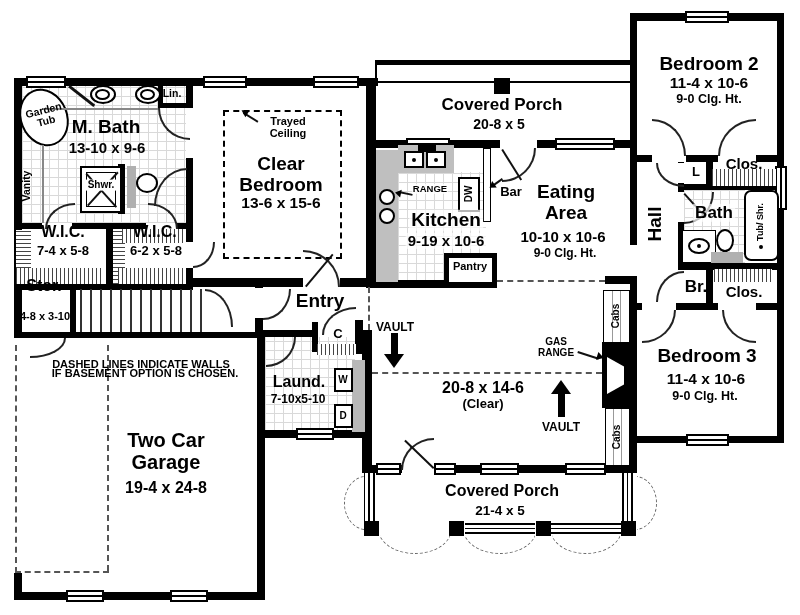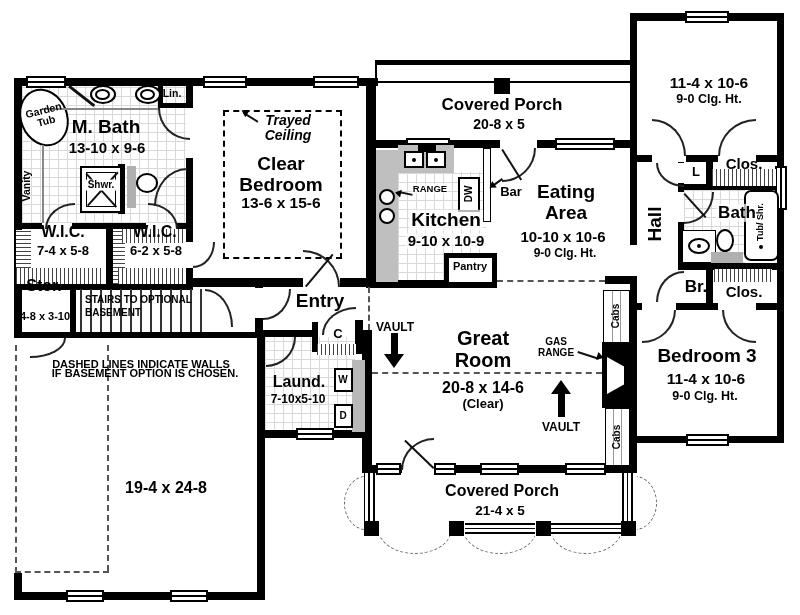--- a/index.html
+++ b/index.html
@@ -250,62 +250,62 @@
     </div>
 
   <span class="lb wr" style="left:45px;top:116px;width:48px;font-size:10.5px;transform:translate(-50%,-50%) rotate(-14deg);">Garden Tub</span>
   <span class="lb" style="left:106px;top:127px;font-size:19px;">M. Bath</span>
   <span class="lb" style="left:107px;top:148px;font-size:15px;">13-10 x 9-6</span>
   <span class="lb vt" style="left:27px;top:186px;font-size:10.5px;">Vanity</span>
   <span class="lb" style="left:172px;top:94px;font-size:10.5px;">Lin.</span>
   <span class="lb" style="left:101px;top:185px;font-size:10px;background:#fff;padding:0 2px;">Shwr.</span>
   <span class="lb wr" style="left:281px;top:175px;width:118px;font-size:19px;">Clear Bedroom</span>
   <span class="lb" style="left:281px;top:203px;font-size:15.5px;">13-6 x 15-6</span>
-  <span class="lb wr" style="left:288px;top:128px;width:50px;font-size:14px;font-style:italic;">Trayed Ceiling</span>
+  <span class="lb wr" style="left:288px;top:128px;width:50px;font-size:11px;">Trayed Ceiling</span>
   <span class="lb" style="left:63px;top:232px;font-size:16px;">W.I.C.</span>
   <span class="lb" style="left:63px;top:251px;font-size:13px;">7-4 x 5-8</span>
   <span class="lb" style="left:155px;top:232px;font-size:16px;">W.I.C.</span>
   <span class="lb" style="left:156px;top:251px;font-size:13px;">6-2 x 5-8</span>
   <span class="lb" style="left:44px;top:286px;font-size:16px;">Stor.</span>
   <span class="lb" style="left:45px;top:317px;font-size:11px;">4-8 x 3-10</span>
-  <span class="lb wr" style="left:141px;top:306px;width:112px;font-size:10px;text-align:left;line-height:1.25;">STAIRS TO OPTIONAL BASEMENT</span>
   <span class="lb" style="left:141px;top:365px;font-size:11px;">DASHED LINES INDICATE WALLS</span>
   <span class="lb" style="left:145px;top:374px;font-size:11px;">IF BASEMENT OPTION IS CHOSEN.</span>
+  <span class="lb wr" style="left:166px;top:452px;width:135px;font-size:20px;">Two Car Garage</span>
   <span class="lb" style="left:166px;top:488px;font-size:16px;">19-4 x 24-8</span>
   <span class="lb" style="left:320px;top:301px;font-size:19px;">Entry</span>
   <span class="lb" style="left:338px;top:334px;font-size:13px;">C</span>
   <span class="lb" style="left:299px;top:382px;font-size:16px;">Laund.</span>
   <span class="lb" style="left:298px;top:399px;font-size:12px;">7-10x5-10</span>
   <span class="lb" style="left:343px;top:380px;font-size:10px;">W</span>
   <span class="lb" style="left:343px;top:416px;font-size:10px;">D</span>
   <span class="lb" style="left:502px;top:105px;font-size:17px;">Covered Porch</span>
   <span class="lb" style="left:499px;top:125px;font-size:14px;">20-8 x 5</span>
   <span class="lb" style="left:446px;top:220px;font-size:19px;background:rgba(255,255,255,.7);padding:0 2px;">Kitchen</span>
-  <span class="lb" style="left:446px;top:241px;font-size:15px;background:rgba(255,255,255,.7);padding:0 2px;">9-10 x 10-9</span>
+  <span class="lb" style="left:446px;top:241px;font-size:15px;background:rgba(255,255,255,.7);padding:0 2px;">9-19 x 10-6</span>
   <span class="lb" style="left:430px;top:189px;font-size:9.5px;background:rgba(255,255,255,.8);padding:0 1px;">RANGE</span>
   <span class="lb vt" style="left:469px;top:194px;font-size:10px;">DW</span>
   <span class="lb" style="left:470px;top:267px;font-size:11px;">Pantry</span>
   <span class="lb" style="left:511px;top:192px;font-size:13px;">Bar</span>
   <span class="lb wr" style="left:566px;top:203px;width:95px;font-size:19px;">Eating Area</span>
   <span class="lb" style="left:563px;top:237px;font-size:15px;">10-10 x 10-6</span>
   <span class="lb" style="left:565px;top:253px;font-size:12px;">9-0 Clg. Ht.</span>
-  <span class="lb wr" style="left:483px;top:350px;width:110px;font-size:20px;">Great Room</span>
   <span class="lb" style="left:483px;top:388px;font-size:16px;">20-8 x 14-6</span>
   <span class="lb" style="left:483px;top:404px;font-size:13px;">(Clear)</span>
   <span class="lb" style="left:395px;top:327px;font-size:12px;">VAULT</span>
   <span class="lb" style="left:561px;top:427px;font-size:12px;">VAULT</span>
   <span class="lb wr" style="left:556px;top:348px;width:44px;font-size:10px;">GAS RANGE</span>
   <span class="lb vt" style="left:616px;top:316px;font-size:10px;">Cabs</span>
   <span class="lb vt" style="left:617px;top:437px;font-size:10px;">Cabs</span>
   <span class="lb vt" style="left:655px;top:224px;font-size:19px;">Hall</span>
+  <span class="lb" style="left:709px;top:64px;font-size:19px;">Bedroom 2</span>
   <span class="lb" style="left:709px;top:83px;font-size:15.5px;">11-4 x 10-6</span>
   <span class="lb" style="left:709px;top:100px;font-size:12.5px;">9-0 Clg. Ht.</span>
   <span class="lb" style="left:696px;top:172px;font-size:13px;">L</span>
   <span class="lb" style="left:744px;top:164px;font-size:15px;">Clos.</span>
-  <span class="lb" style="left:737px;top:213px;font-size:17px;background:rgba(255,255,255,.7);padding:0 2px;">Bath</span>
+  <span class="lb" style="left:714px;top:213px;font-size:17px;background:rgba(255,255,255,.7);padding:0 2px;">Bath</span>
   <span class="lb vt" style="left:761px;top:222px;font-size:9px;">Tub/ Shr.</span>
   <span class="lb" style="left:696px;top:287px;font-size:17px;">Br.</span>
   <span class="lb" style="left:744px;top:292px;font-size:15px;">Clos.</span>
   <span class="lb" style="left:707px;top:356px;font-size:19px;">Bedroom 3</span>
   <span class="lb" style="left:706px;top:379px;font-size:15.5px;">11-4 x 10-6</span>
   <span class="lb" style="left:705px;top:397px;font-size:12.5px;">9-0 Clg. Ht.</span>
   <span class="lb" style="left:502px;top:491px;font-size:16px;">Covered Porch</span>
   <span class="lb" style="left:500px;top:511px;font-size:13.5px;">21-4 x 5</span>
 </div>
 

